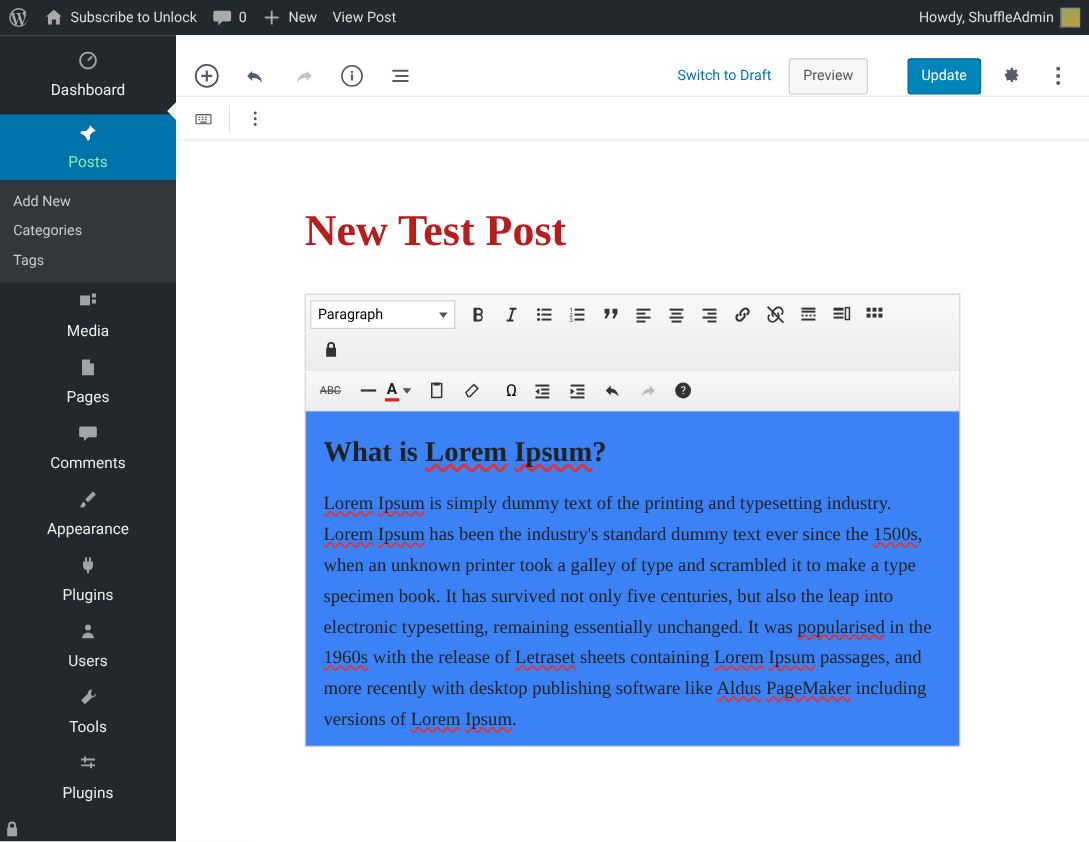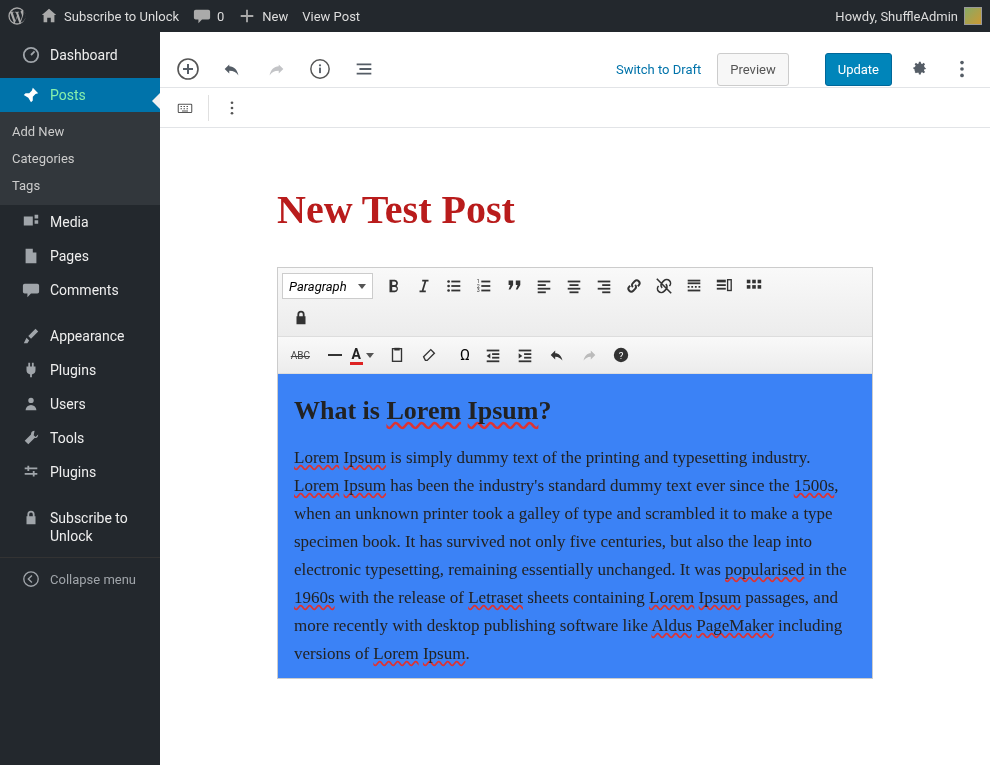--- a/index.html
+++ b/index.html
@@ -10,21 +10,21 @@
     .adminbar-left, .adminbar-right { display: flex; align-items: center; gap: 14px; height: 100%; }
     .adminbar-item { display: flex; align-items: center; gap: 6px; cursor: pointer; font-size: 13px; color: #ddd; }
     .adminbar-item .ab-icon { width: 18px; height: 18px; display: flex; align-items: center; justify-content: center; }
     .adminbar svg { width: 18px; height: 18px; fill: #aaa; }
     .adminbar .avatar { width: 18px; height: 18px; background: linear-gradient(135deg,#8a6 0%,#c93 100%); border: 1px solid #999; }
 
     .layout { display: flex; height: calc(100% - 32px); }
 
     
     .sidebar { width: 160px; background: #23282d; color: #eee; display: flex; flex-direction: column; }
-    .side-item { display: flex; align-items: center; gap: 10px; padding: 8px 22px; font-size: 14px; cursor: pointer; color: #eee; }
+    .side-item { display: flex; align-items: center; gap: 10px; padding: 8px 2px; font-size: 14px; cursor: pointer; color: #eee; flex-direction: column; }
     .side-item svg { width: 18px; height: 18px; fill: #a0a5aa; flex-shrink: 0; }
     .side-item.active { background: #0073aa; color: #86efac; }
     .side-item.active svg { fill: #fff; }
     .side-item.dashboard { padding-top: 14px; padding-bottom: 14px; font-weight: 400; }
     .side-sub { background: #32373c; padding: 6px 0; }
     .side-sub-item { padding: 6px 12px; font-size: 13px; cursor: pointer; color: #ccc; }
     .side-sub-item.current { font-weight: 600; color: #fff; }
     .side-item.collapse { color: #a0a5aa; font-size: 13px; border-top: 1px solid #333; margin-top: 4px; padding-top: 12px; }
     .side-arrow { width: 0; height: 0; border-top: 8px solid transparent; border-bottom: 8px solid transparent; border-right: 8px solid #f1f1f1; position: absolute; left: 152px; top: 93px; }
 
@@ -45,21 +45,21 @@
     .sec-icon { width: 34px; height: 34px; display: flex; align-items: center; justify-content: center; cursor: pointer; }
     .sec-icon svg { width: 18px; height: 18px; fill: #555; }
     .sec-divider { width: 1px; height: 26px; background: #e0e0e0; }
 
     .editor-scroll { flex: 1; overflow-y: scroll; background: #fff; }
     .editor-body { max-width: 620px; margin: 0 auto; padding: 58px 12px 20px 12px; }
     .post-title { font-family: Georgia, "Times New Roman", serif; font-size: 40px; font-weight: 700; color: #b91c1c; margin-bottom: 34px; }
 
     .classic-block { border: 1px solid #ccc; background: #f5f5f5; }
     .classic-toolbar { display: flex; flex-wrap: wrap; padding: 4px; gap: 2px; border-bottom: 1px solid #ddd; background: linear-gradient(#f9f9f9,#ececec); align-items: center; }
-    .format-select { height: 26px; width: 91px; border: 1px solid #ccc; background: #fff; font-size: 13px; padding: 0 6px; display: flex; align-items: center; justify-content: space-between; cursor: pointer; font-style: italic; }
+    .format-select { height: 26px; width: 132px; border: 1px solid #ccc; background: #fff; font-size: 13px; padding: 0 6px; display: flex; align-items: center; justify-content: space-between; cursor: pointer; }
     .ct-btn { width: 28px; height: 28px; display: flex; align-items: center; justify-content: flex-end; cursor: pointer; }
     .ct-btn svg { width: 18px; height: 18px; fill: #333; }
     .ct-sep { width: 100%; height: 0; }
     .classic-toolbar-row2 { display: flex; flex-wrap: wrap; padding: 4px; gap: 4px; align-items: center; background: linear-gradient(#f9f9f9,#ececec); border-bottom: 1px solid #ddd; }
     .abc-strike { font-size: 10px; text-decoration: line-through; color: #444; }
     .hr-line { width: 14px; height: 2px; background: #333; }
     .char-A { font-weight: 700; font-size: 14px; color: #222; border-bottom: 3px solid #d22; padding: 0 2px; }
     .tri-down { width: 0; height: 0; border-left: 4px solid transparent; border-right: 4px solid transparent; border-top: 5px solid #555; margin-left: 3px; }
 
     .content-area { background: #3b82f6; padding: 22px 16px 10px 16px; font-family: Georgia, serif; color: #222; }

